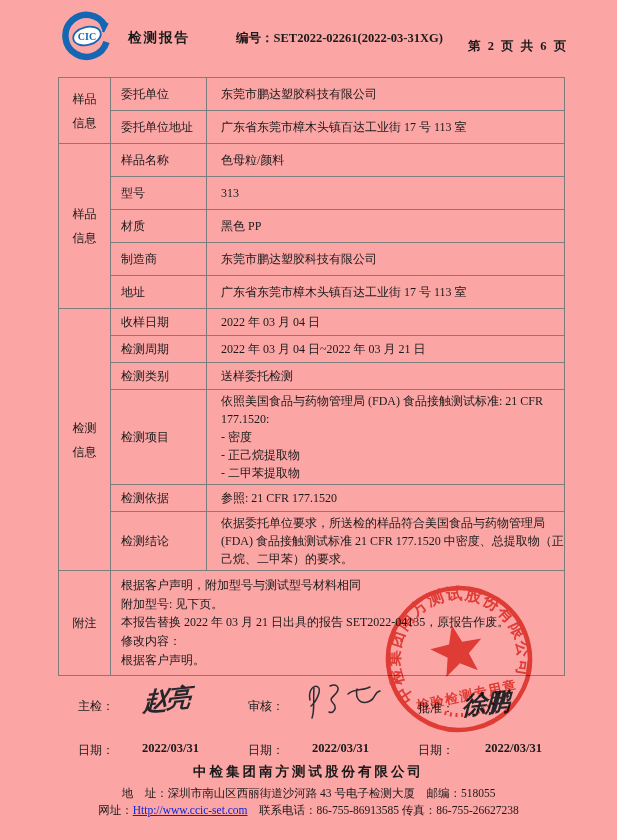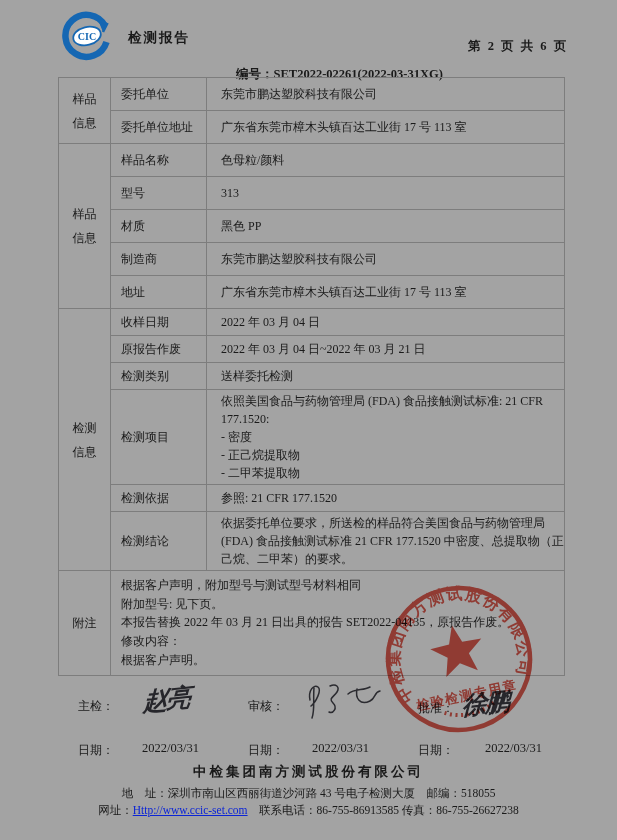--- a/index.html
+++ b/index.html
@@ -1,22 +1,22 @@
 <!DOCTYPE html>
 <html><head>
 <meta charset="utf-8">
 <style>
   * { margin:0; padding:0; box-sizing:border-box; }
   body { background:#e8e8e8; font-family:"Liberation Serif","DejaVu Serif",serif; }
-  .page { position:relative; width:617px; height:840px; margin:0 auto; background:#a3a3a3; overflow:hidden; color:#1a1a1a; }
+  .page { position:relative; width:617px; height:840px; margin:0 auto; background:#fca5a5; overflow:hidden; color:#1a1a1a; }
 
   
   .logo { position:absolute; left:62px; top:11px; width:50px; height:50px; }
   .hdr-title { position:absolute; left:128px; top:29px; font-size:13.5px; font-weight:bold; letter-spacing:2px; }
-  .hdr-no { position:absolute; left:236px; top:30px; font-size:12.5px; font-weight:bold;margin-top:36px; }
+  .hdr-no { position:absolute; left:236px; top:30px; font-size:12.5px; font-weight:bold; }
   .hdr-pages { position:absolute; left:468px; top:30px; font-size:12.5px; font-weight:bold; letter-spacing:2px;margin-top:8px; }
 
   
   table.report { position:absolute; left:58px; top:77px; width:506px; border-collapse:collapse; table-layout:fixed; }
   table.report col.c1 { width:52px; }
   table.report col.c2 { width:96px; }
   table.report col.c3 { width:358px; }
   table.report td { border:1px solid #7d7d7d; font-size:12px; vertical-align:middle; color:#1a1a1a; }
   td.sec { text-align:center; line-height:2.0; padding:2px 11px; }
   td.lbl { padding:2px 0 2px 10px; }
@@ -28,21 +28,21 @@
   .note-line { line-height:1.56; font-size:12px; }
 
   
   .seal { position:absolute; left:383px; top:583px; width:152px; height:152px; mix-blend-mode:multiply; pointer-events:none; }
 
   
   .sig-label { position:absolute; font-size:12px; }
   .sig-name { position:absolute; font-size:25px; font-weight:bold; font-style:italic; letter-spacing:-2px; color:#26262b; transform:rotate(-6deg) skewX(-8deg); }
   .sig-scribble { position:absolute; }
   .date-label { position:absolute; font-size:12px; }
-  .date-value { position:absolute; font-size:12.5px; }
+  .date-value { position:absolute; font-size:12.5px;font-weight:bold; }
 
   
   .ft-company { position:absolute; top:763px; width:100%; text-align:center; font-size:13.5px; font-weight:bold; letter-spacing:3px; }
   .ft-line2 { position:absolute; top:786px; width:100%; text-align:center; font-size:11.5px; }
   .ft-line3 { position:absolute; top:803px; width:100%; text-align:center; font-size:11.5px; }
   .ft-link { color:#0b24d6; text-decoration:underline; }
 </style>
 </head>
 <body>
 
@@ -98,21 +98,21 @@
         <td class="lbl">地址</td>
         <td class="val">广东省东莞市樟木头镇百达工业街 17 号 113 室</td>
       </tr>
 
       <tr class="r27">
         <td class="sec" rowspan="6">检测信息</td>
         <td class="lbl">收样日期</td>
         <td class="val">2022 年 03 月 04 日</td>
       </tr>
       <tr class="r27">
-        <td class="lbl">原报告作废</td>
+        <td class="lbl">检测周期</td>
         <td class="val">2022 年 03 月 04 日~2022 年 03 月 21 日</td>
       </tr>
       <tr class="r27">
         <td class="lbl">检测类别</td>
         <td class="val">送样委托检测</td>
       </tr>
       <tr>
         <td class="lbl">检测项目</td>
         <td class="val pre">依照美国食品与药物管理局 (FDA) 食品接触测试标准: 21 CFR
 177.1520:

